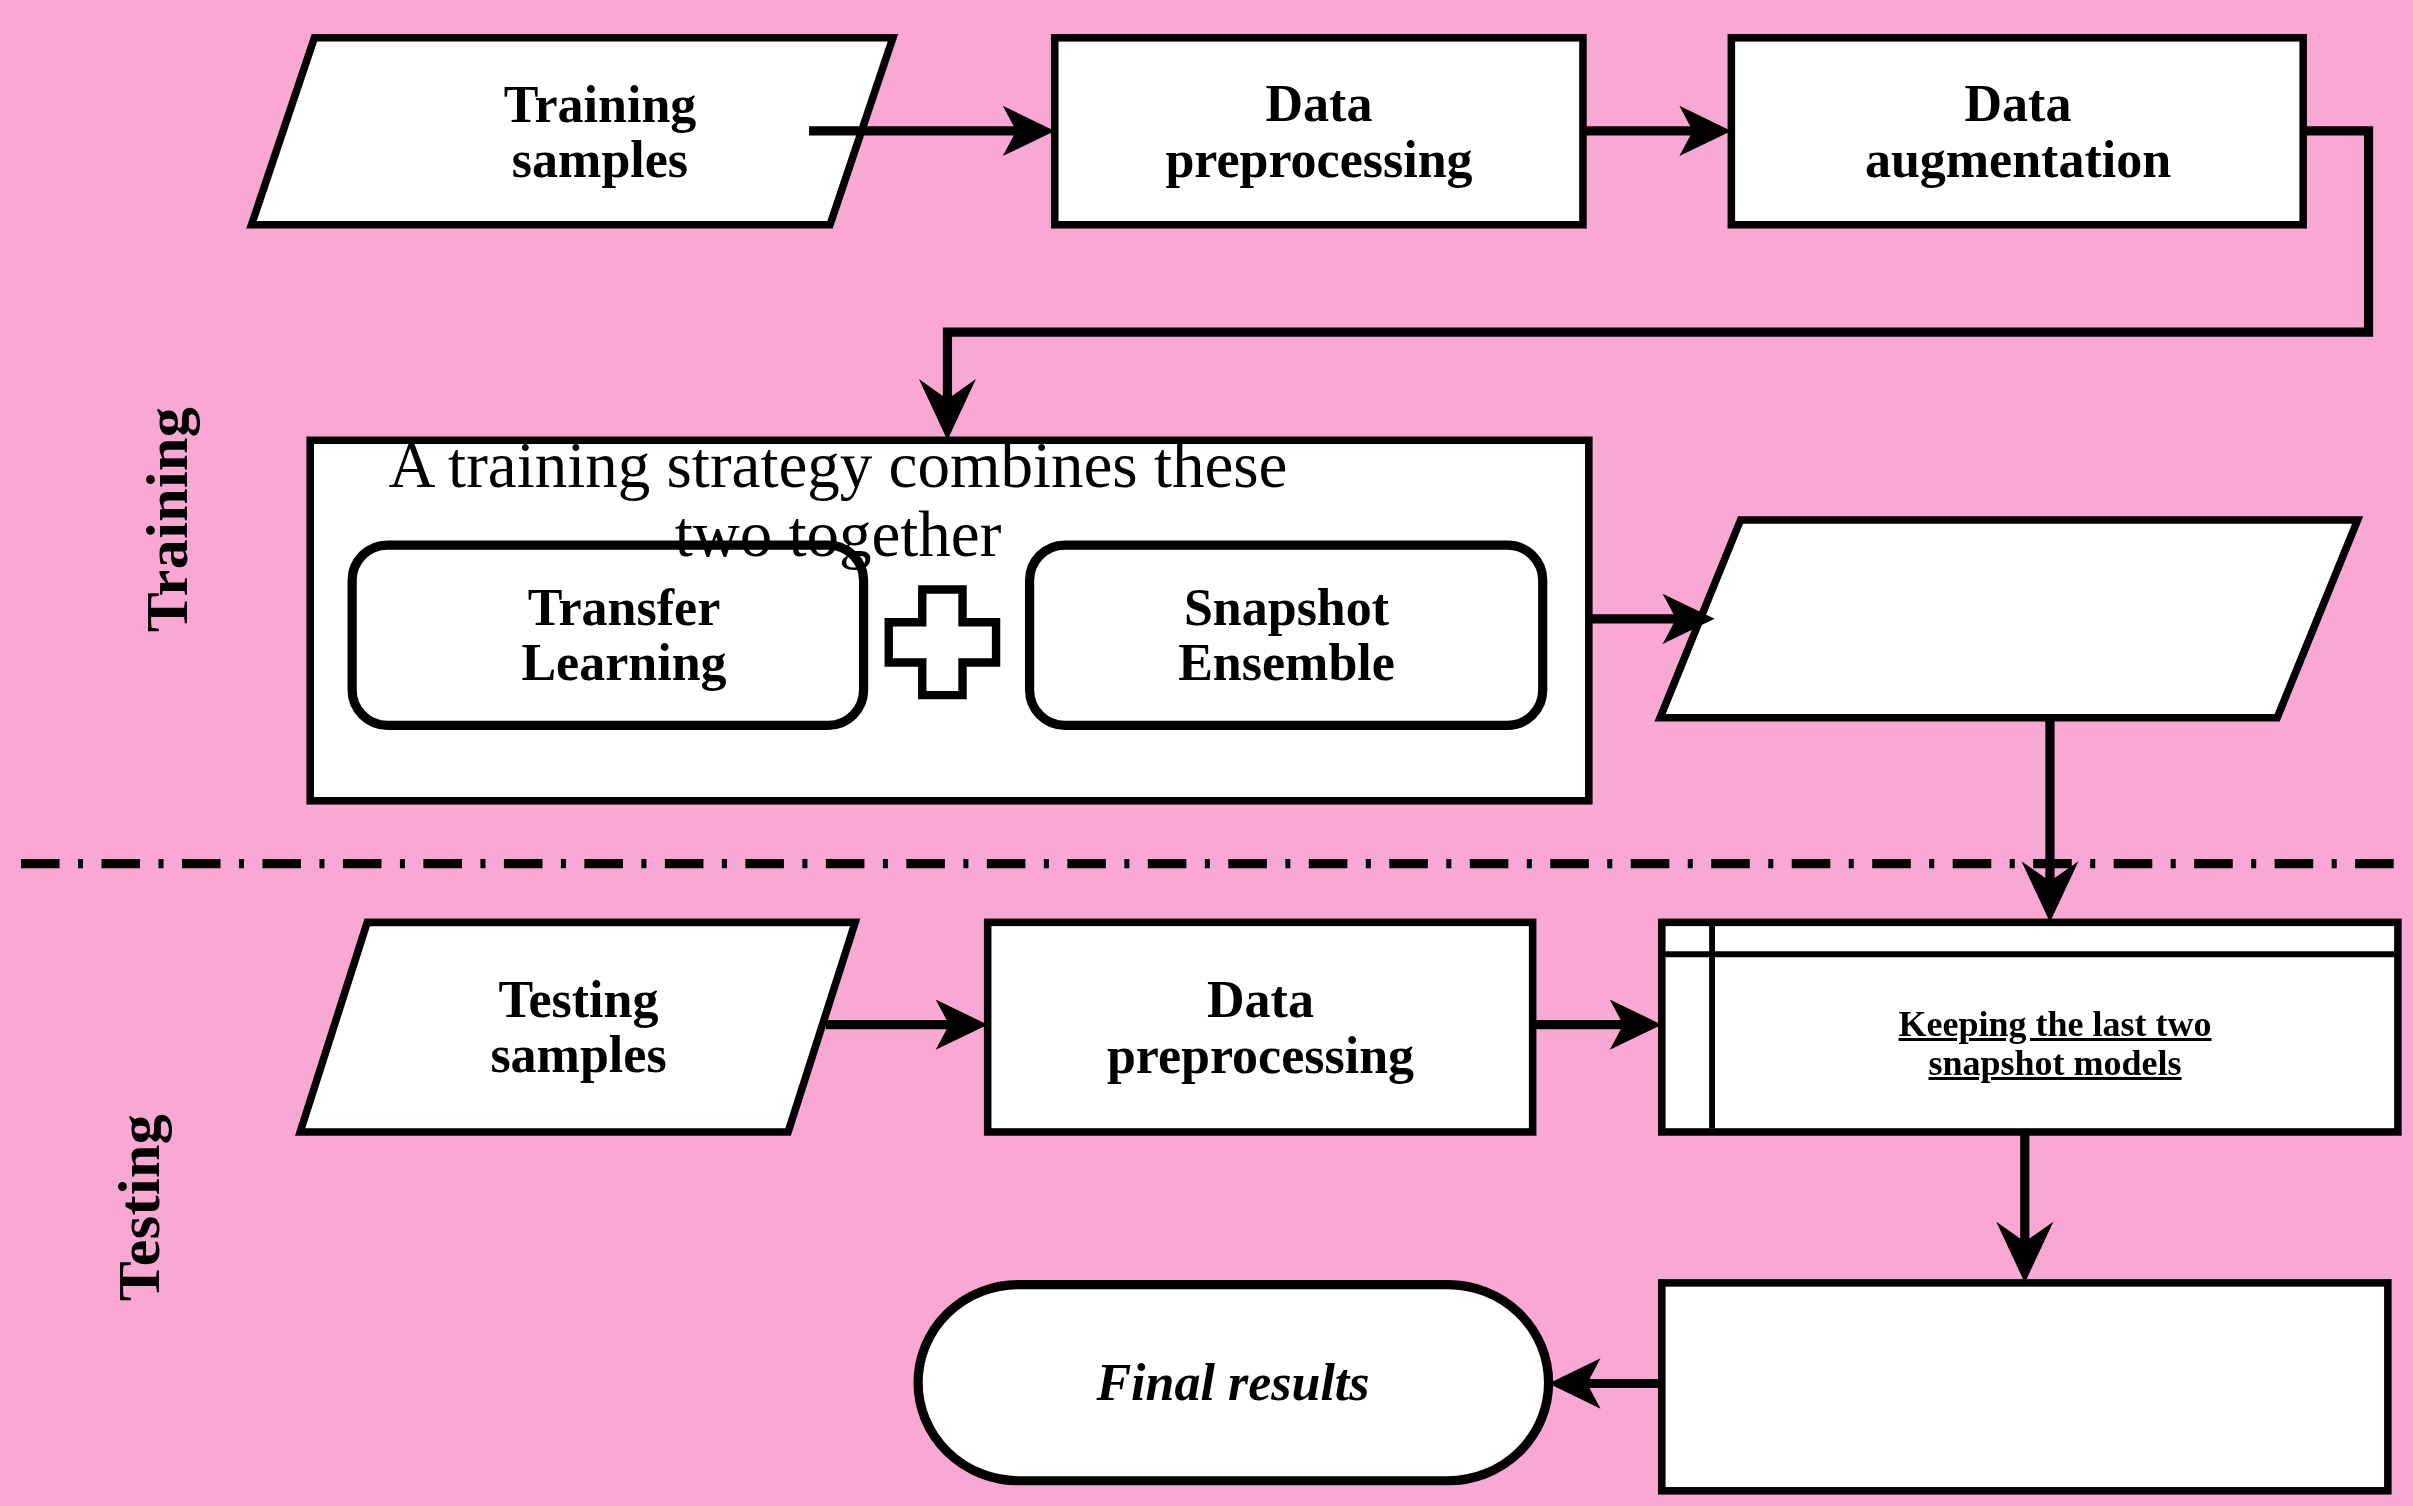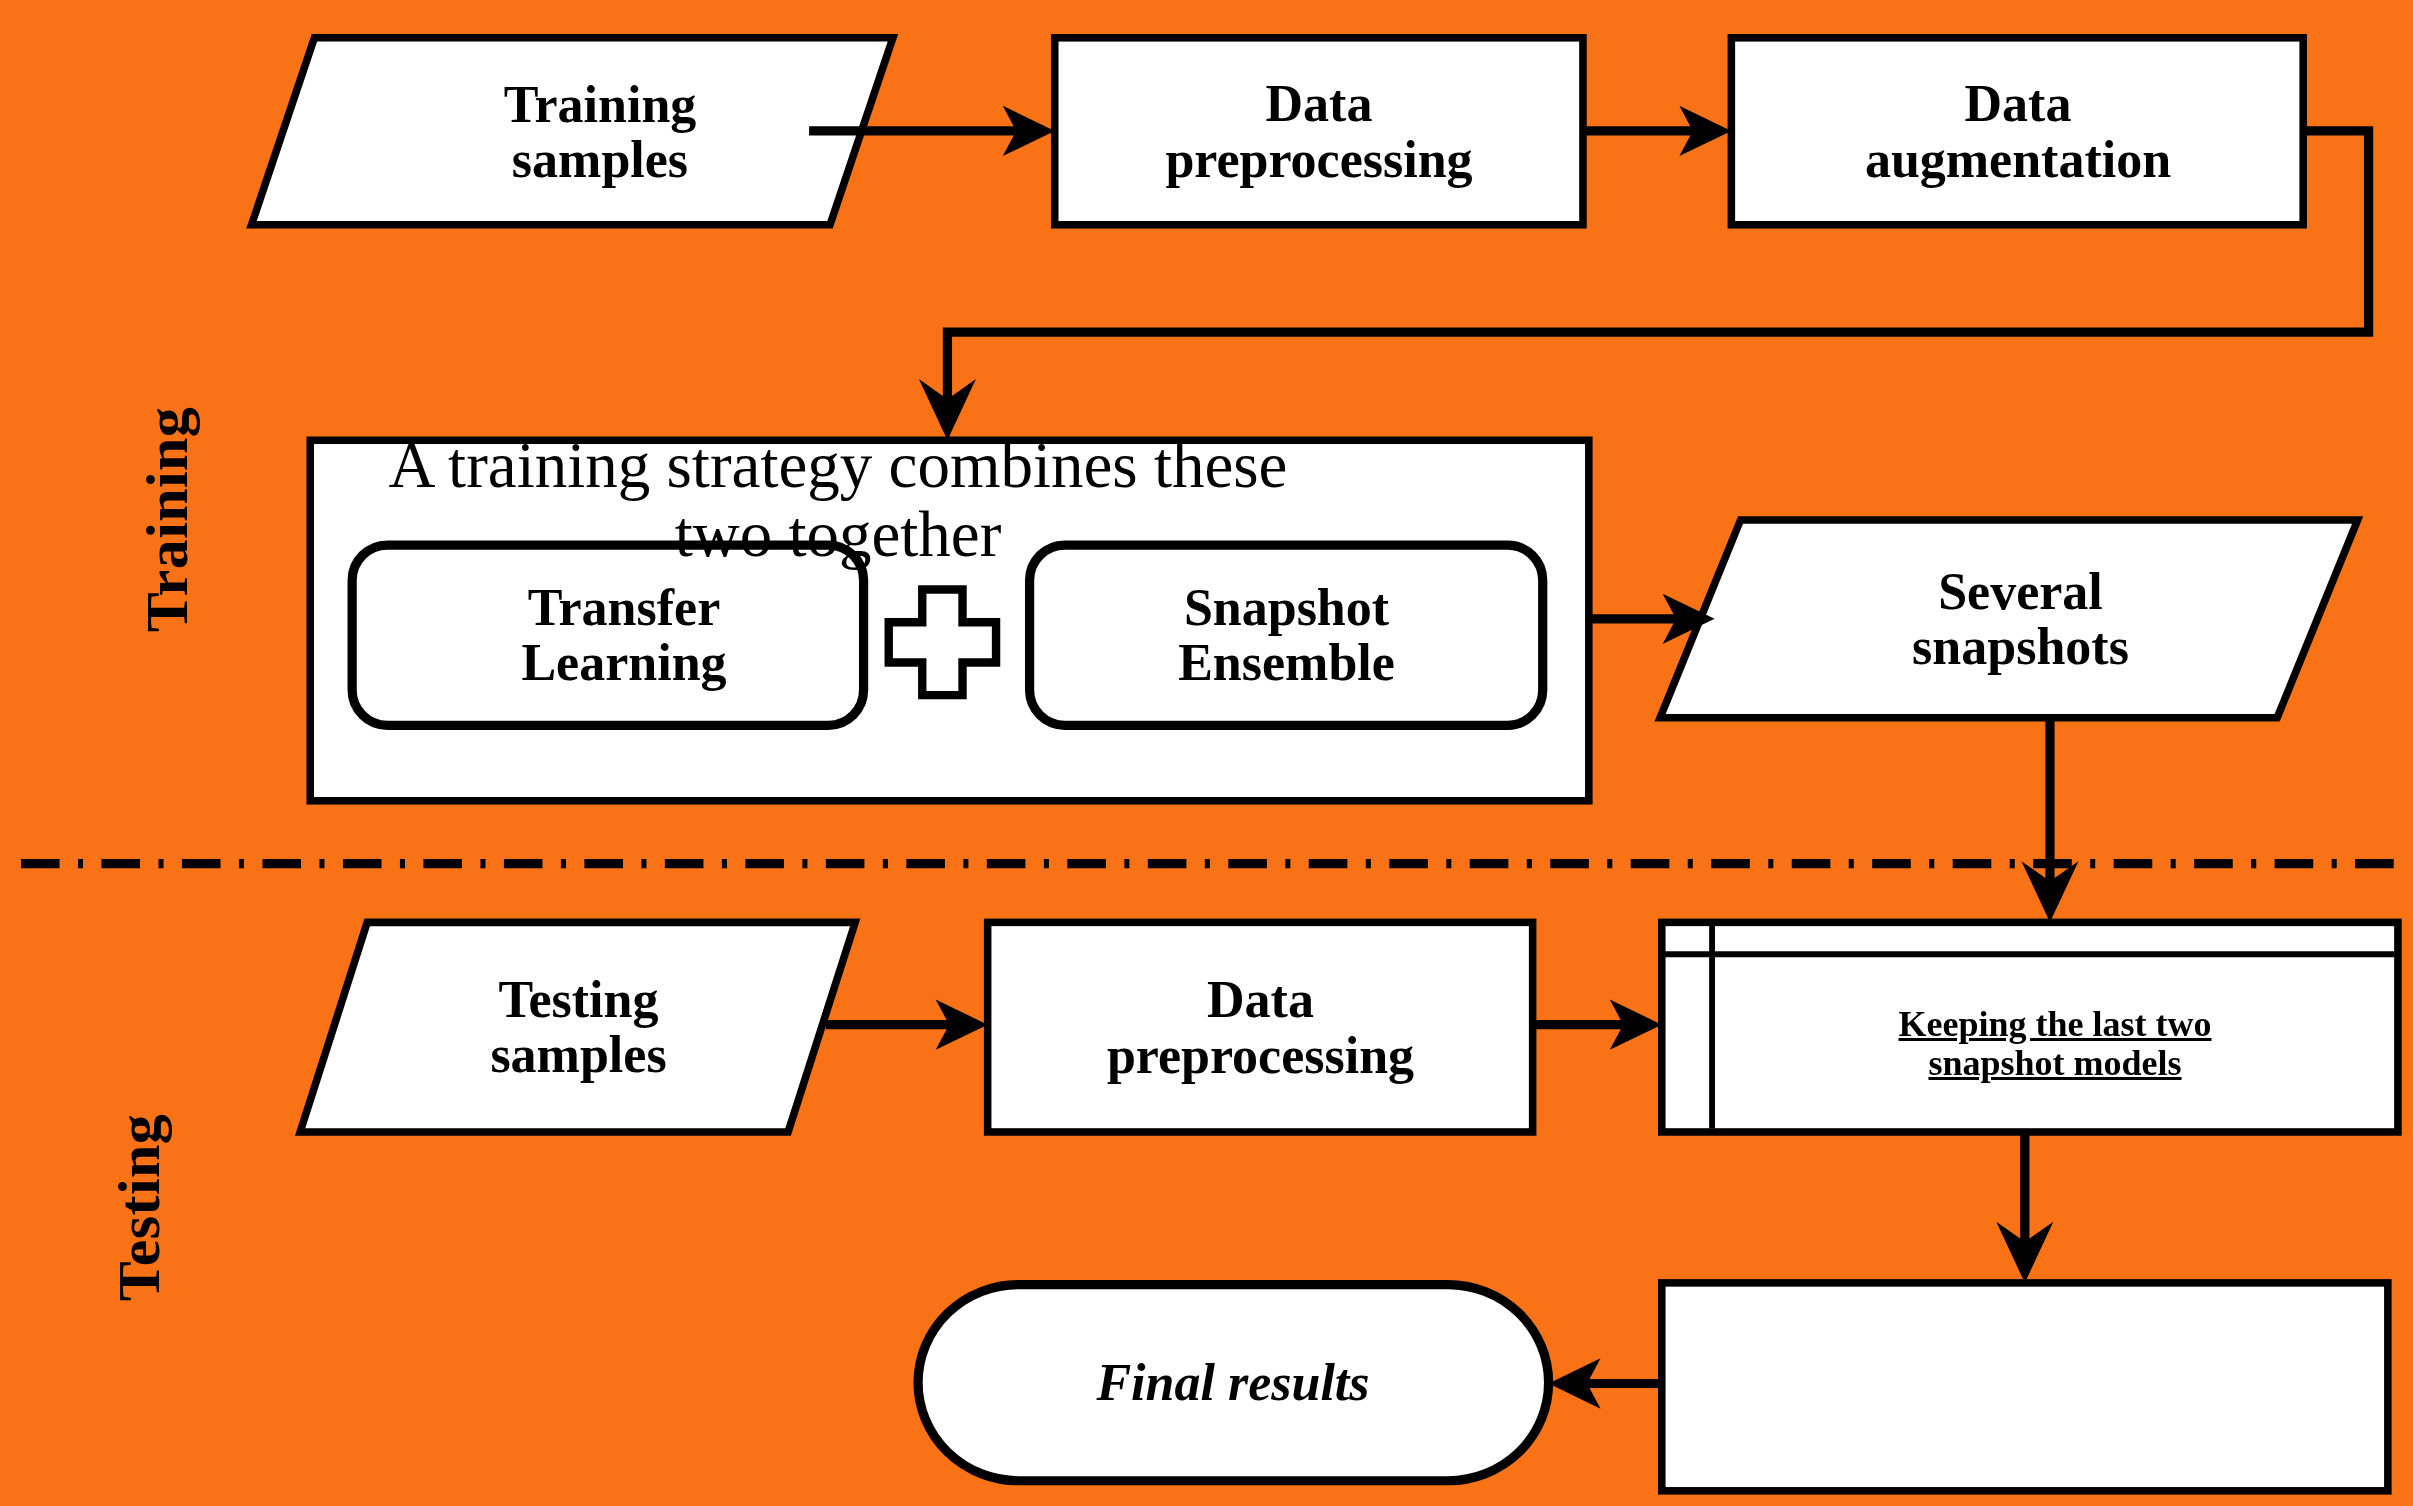--- a/index.html
+++ b/index.html
@@ -4,21 +4,21 @@
 <style>
   html, body {
     margin: 0;
     padding: 0;
     background: #ffffff;
   }
   #stage {
     position: relative;
     width: 2413px;
     height: 1506px;
-    background: #f97316;
+    background: #f9a8d4;
     overflow: hidden;
     font-family: "Liberation Serif", "DejaVu Serif", serif;
   }
   svg.flow {
     position: absolute;
     left: 0; top: 0;
     width: 2413px;
     height: 1506px;
   }
   .shape-fill { fill: #ffffff; stroke: #000000; }
@@ -144,22 +144,20 @@
 augmentation</div>
 
   <div class="lbl normalwt" style="left:335px; top:470px; width:1006px; height:59px; font-size:65px;">A training strategy combines these two together</div>
 
   <div class="lbl" style="left:368px; top:549px; width:512px; height:172px; font-size:52px;">Transfer
 Learning</div>
 
   <div class="lbl" style="left:1030px; top:549px; width:513px; height:172px; font-size:52px;">Snapshot
 Ensemble</div>
 
-  <div class="lbl" style="left:1769px; top:527px; width:503px; height:184px; font-size:52px;">Several
-snapshots</div>
 
   <div class="lbl" style="left:369px; top:929px; width:419px; height:196px; font-size:52px;">Testing
 samples</div>
 
   <div class="lbl" style="left:988px; top:927px; width:545px; height:201px; font-size:52px;">Data
 preprocessing</div>
 
   <div class="lbl" style="left:1717px; top:959px; width:676px; height:169px; font-size:36px;text-decoration:underline;">Keeping the last two
 snapshot models</div>
 

